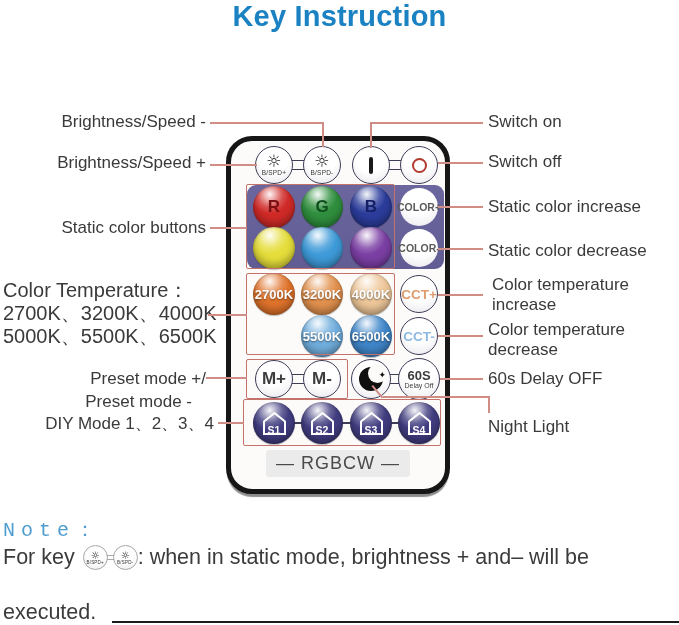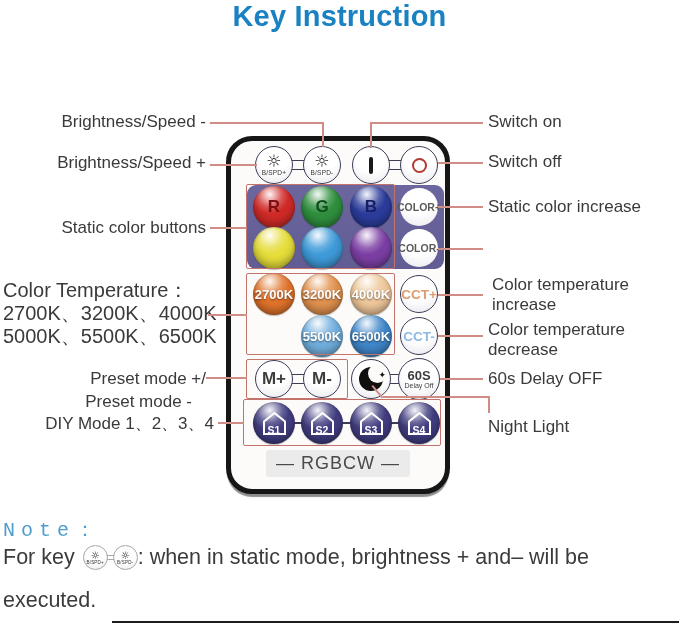--- a/index.html
+++ b/index.html
@@ -94,20 +94,21 @@
   </div>
   <div class="lbl r multiline" style="top:367px;">
     <div>Preset mode +/</div>
     <div style="padding-right:14px;">Preset mode -</div>
   </div>
   <div class="lbl r" style="top:412px; width:214px;">DIY Mode 1、2、3、4</div>
 
   <div class="lbl l" style="top:112px;">Switch on</div>
   <div class="lbl l" style="top:197px;">Static color increase</div>
   <div class="lbl l" style="top:152px;">Switch off</div>
+  <div class="lbl l" style="top:241px;">Static color decrease</div>
   <div class="lbl l rl2" style="top:275px; left:492px;">
     <div>Color temperature</div>
     <div>increase</div>
   </div>
   <div class="lbl l rl2" style="top:320px;">
     <div>Color temperature</div>
     <div>decrease</div>
   </div>
   <div class="lbl l" style="top:369px;">60s Delay OFF</div>
   <div class="lbl l" style="top:417px;">Night Light</div>
@@ -256,16 +257,16 @@
       <span class="sun">☼</span>
       <span class="tinylbl">B/SPD+</span>
     </span>
     <span class="minibridge"></span>
     <span class="mini">
       <span class="sun">☼</span>
       <span class="tinylbl">B/SPD-</span>
     </span>
     <span>: when in static mode, brightness + and– will  be</span>
   </div>
-  <div class="noteline" style="top:588px;">executed.</div>
+  <div class="noteline" style="top:600px;">executed.</div>
 
   <div class="botline"></div>
 </div>
 
 </body></html>

